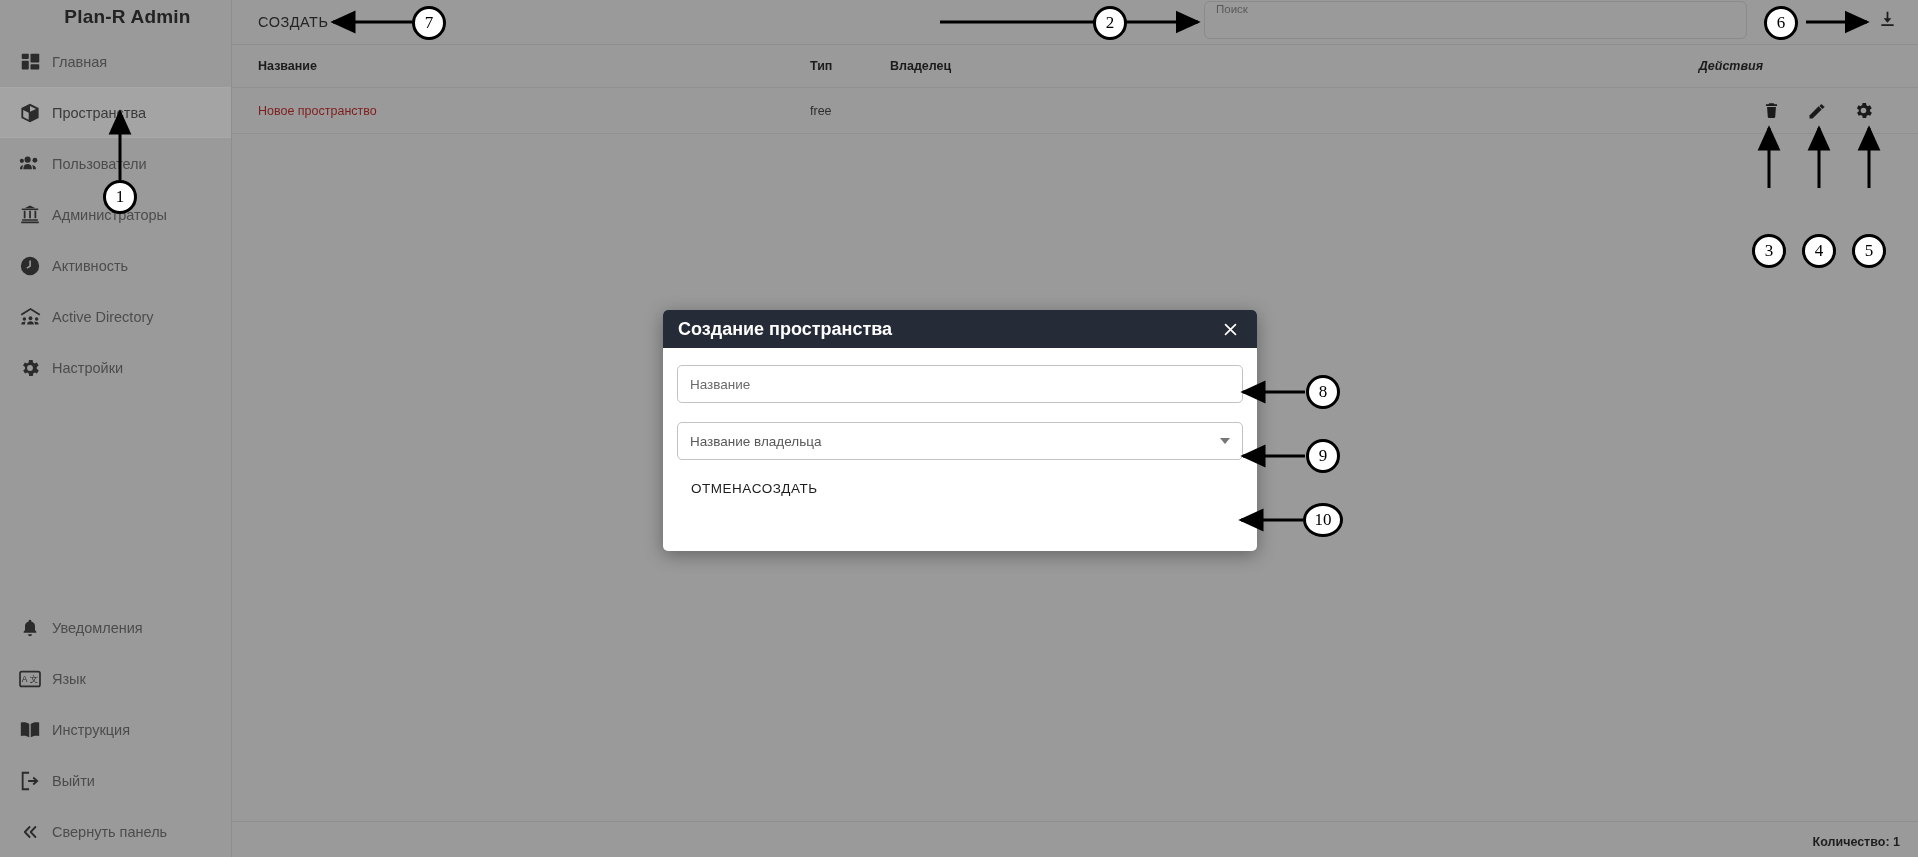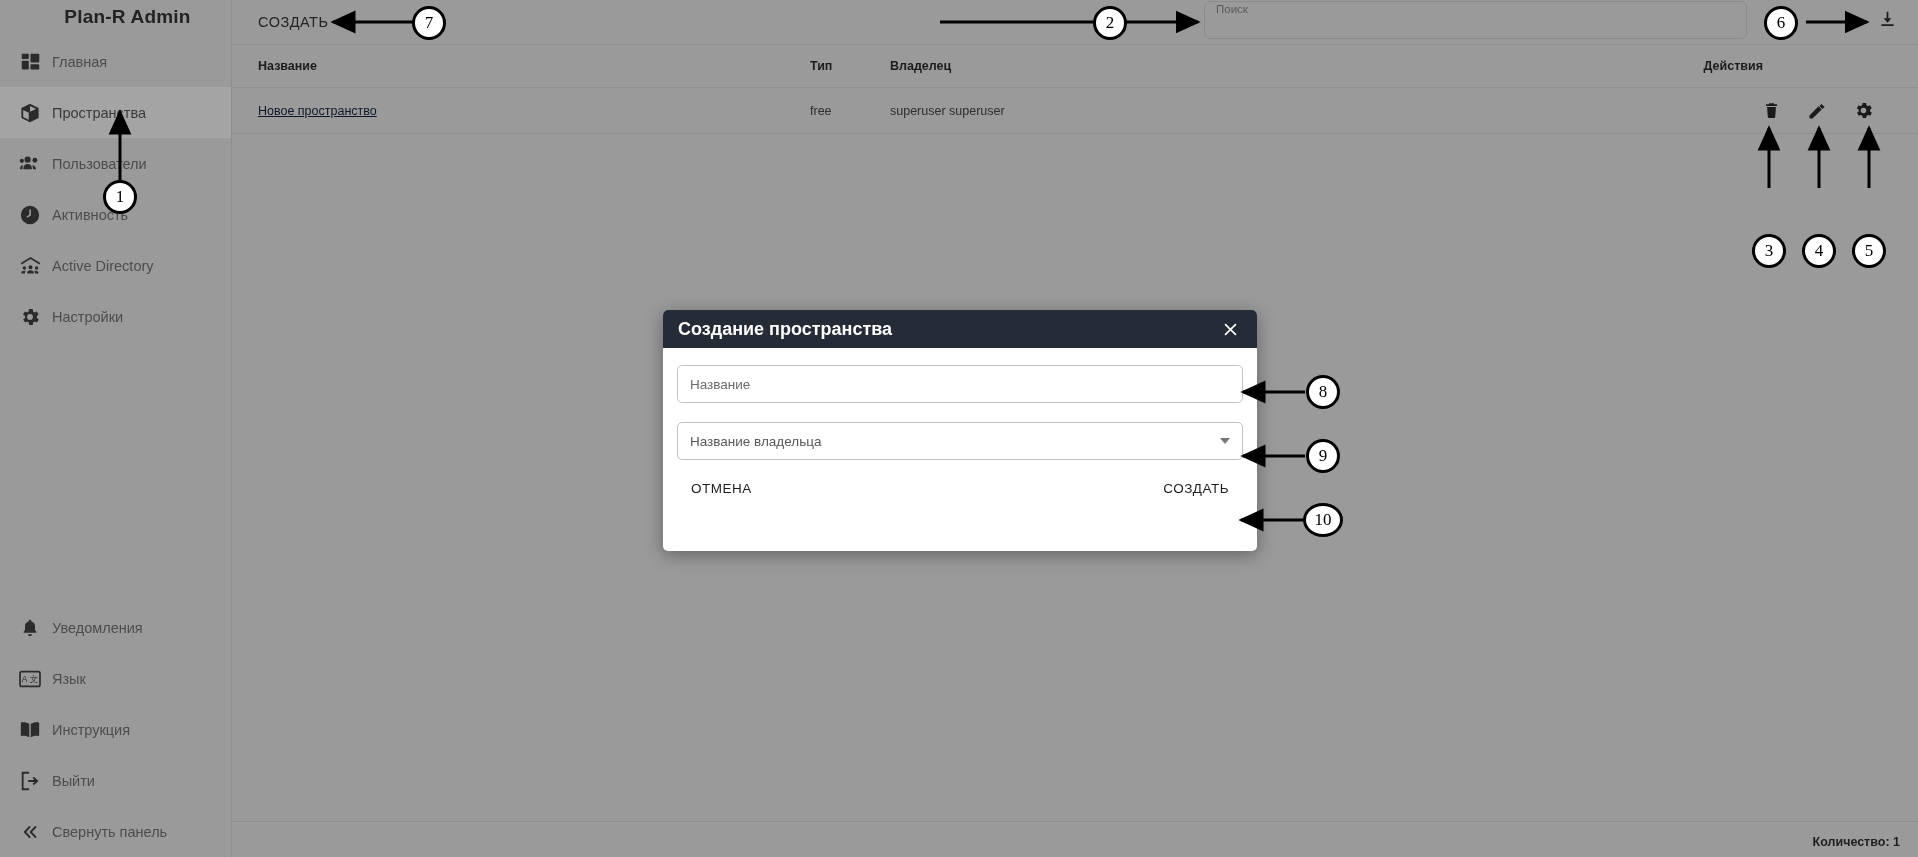--- a/index.html
+++ b/index.html
@@ -122,29 +122,29 @@
     font-size: 12.5px; font-weight: bold; color: #1c1c1c;
     white-space: nowrap;
   }
   .td {
     font-size: 12.5px; color: #2e2e2e;
     white-space: nowrap;
   }
   .col-name { width: 578px; padding-left: 26px; }
   .col-type { width: 80px; }
   .col-owner { width: 610px; }
-  .col-actions { flex: 1; display: flex; align-items: center; justify-content: flex-end; padding-right: 32px; gap: 0; }
+  .col-actions { flex: 1; display: flex; align-items: center; justify-content: flex-end; padding-right: 32px; gap: 0; font-style: italic; }
   .th.col-actions { padding-right: 155px; }
   .act-btn {
     width: 46px; height: 36px;
     display: flex; align-items: center; justify-content: center;
     background: transparent; border: none; cursor: pointer;
     color: #1a1a1a;
   }
-  #rowname { color: #0f172a; text-decoration: underline; }
+  #rowname { color: #7f1d1d; }
 
   #footer-count {
     position: absolute; right: 18px; bottom: 8px;
     font-size: 12.5px; font-weight: bold; color: #1e1e1e; text-align: center;
   }
   #footer-rule {
     position: absolute; left: 0; right: 0; bottom: 35px;
     height: 1px; background: #8e8e8e;
   }
 
@@ -191,21 +191,21 @@
   }
   .field input::placeholder { color: #6a6a6a; }
   .caret {
     width: 0; height: 0;
     border-left: 5px solid transparent;
     border-right: 5px solid transparent;
     border-top: 6px solid #777;
     margin-left: 8px; flex-shrink: 0;
   }
   #modal-actions {
-    display: flex; align-items: center; justify-content: space-between;
+    display: flex; align-items: center; justify-content: flex-start;
     padding: 2px 14px 0 14px;
   }
   .modal-btn {
     background: transparent; border: none; cursor: pointer;
     font-size: 13.5px; font-weight: 500; letter-spacing: .5px;
     color: #1d1d1d;
     font-family: "Liberation Sans", sans-serif;
   }
 
   
@@ -257,20 +257,31 @@
           <svg width="23" height="23" viewBox="0 0 24 24" fill="currentColor">
             <circle cx="9" cy="8" r="3.2"></circle>
             <circle cx="16.6" cy="8.6" r="2.5"></circle>
             <circle cx="3" cy="9.2" r="2.2"></circle>
             <path d="M1 18c0-2.6 1.3-3.9 3.4-4.1-.5.8-.8 1.7-.8 2.8V18H1zm3.6 0v-1.3c0-2.5 2-4.2 4.4-4.2s4.4 1.7 4.4 4.2V18H4.6zm9.9 0v-1.4c0-1.1-.3-2-.8-2.8 2.3.1 3.9 1.4 3.9 3.4V18h-3.1z"></path>
           </svg>
         </span>
         <span class="nav-label">Пользователи</span>
       </div>
 
+      <div class="nav-item">
+        <span class="nav-icon">
+          <svg width="22" height="22" viewBox="0 0 24 24" fill="currentColor">
+            <path d="M3 5h18v1.6H3z"></path>
+            <path d="M12 1.6 6 4.6h12L12 1.6z"></path>
+            <path d="M5.2 7.4h1.9v8.2H5.2zm5.9 0h1.9v8.2h-1.9zm5.8 0h1.9v8.2h-1.9z"></path>
+            <path d="M3.4 16.6h17.2v1.6H3.4zM2.4 19.1h19.2v1.8H2.4z"></path>
+          </svg>
+        </span>
+        <span class="nav-label">Администраторы</span>
+      </div>
 
       <div class="nav-item">
         <span class="nav-icon">
           <svg width="22" height="22" viewBox="0 0 24 24" fill="currentColor">
             <path d="M12 2a10 10 0 1 0 0 20 10 10 0 0 0 0-20zm1 10.6-4 2.4-.9-1.5 3.1-1.9V6h1.8v6.6z" fill="currentColor"></path>
           </svg>
         </span>
         <span class="nav-label">Активность</span>
       </div>
 
@@ -372,21 +383,20 @@
       <div id="thead-row">
         <div class="th col-name">Название</div>
         <div class="th col-type">Тип</div>
         <div class="th col-owner">Владелец</div>
         <div class="th col-actions">Действия</div>
       </div>
 
       <div class="tr">
         <div class="td col-name" id="rowname">Новое пространство</div>
         <div class="td col-type">free</div>
-        <div class="td col-owner">superuser superuser</div>
         <div class="col-actions">
           <button class="act-btn">
             <svg width="19" height="19" viewBox="0 0 24 24" fill="currentColor">
               <path d="M9.2 2.8h5.6l.9 1.4H19v2H5v-2h3.3l.9-1.4z"></path>
               <path d="M6.4 7.6h11.2l-.9 12.4a1.6 1.6 0 0 1-1.6 1.5H8.9a1.6 1.6 0 0 1-1.6-1.5L6.4 7.6z"></path>
             </svg>
           </button>
           <button class="act-btn">
             <svg width="20" height="20" viewBox="0 0 24 24" fill="currentColor">
               <path d="M3 17.3V21h3.7L17.6 10.1l-3.7-3.7L3 17.3z"></path>

